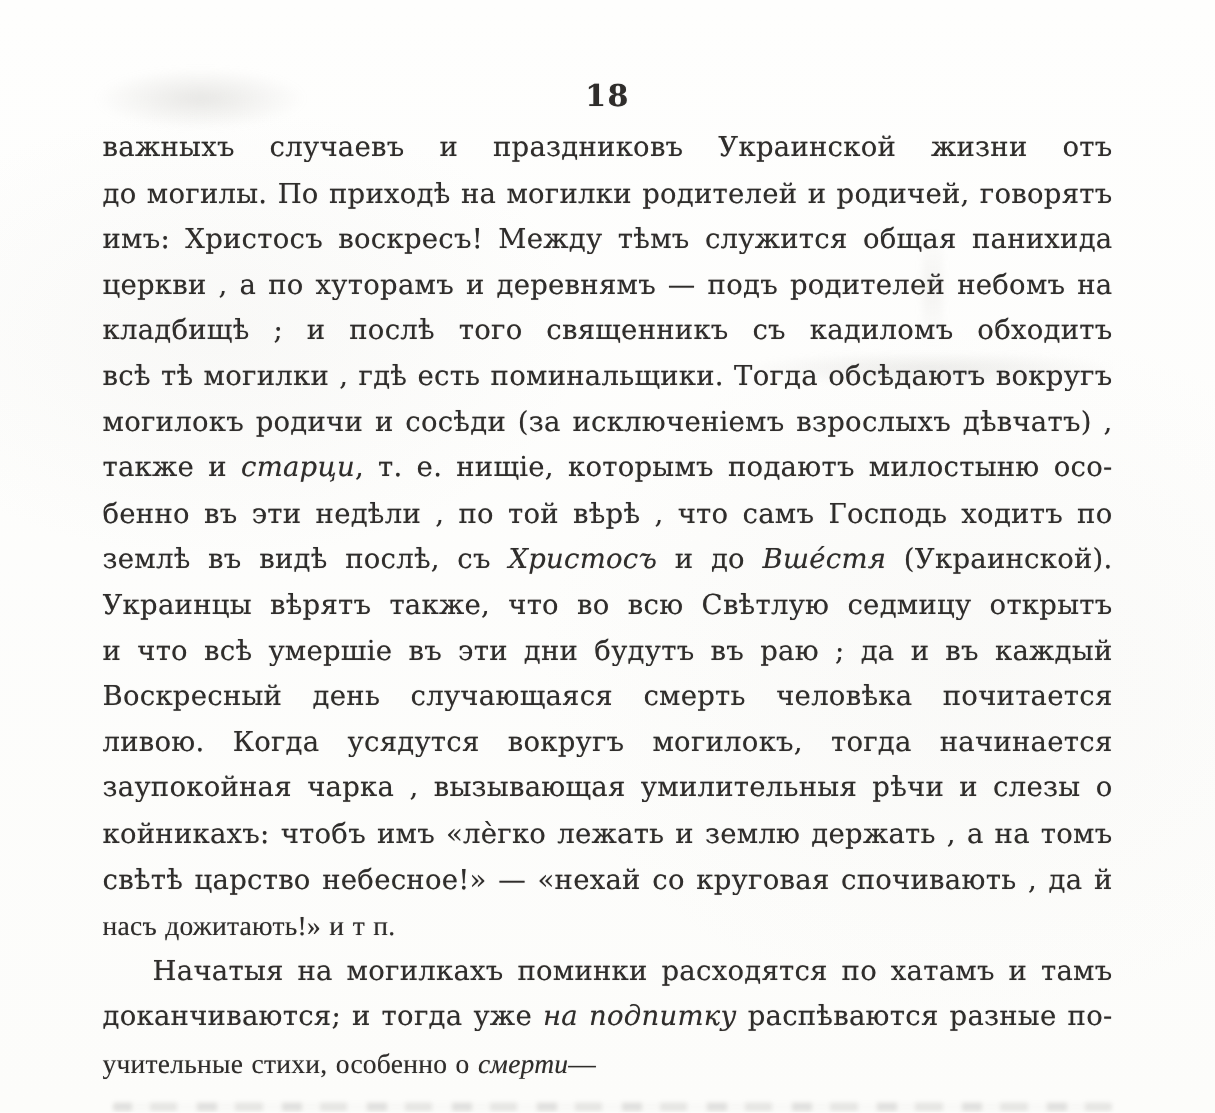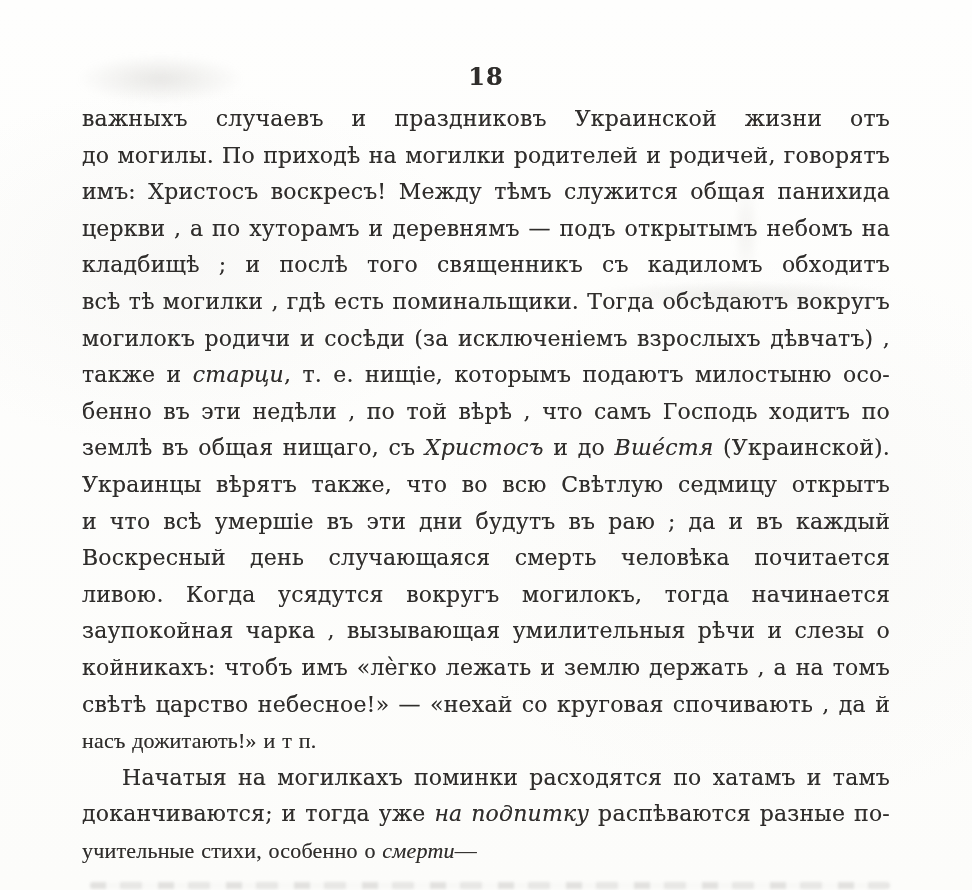--- a/index.html
+++ b/index.html
@@ -119,27 +119,27 @@
 <div class="smudge-top-left"></div>
 <div class="smudge-mid-right"></div>
 <div class="streak-right"></div>
 
 <div class="page-number">18</div>
 
 <div class="text-block">
     <div class="line"><span>важныхъ случаевъ и праздниковъ Украинской жизни отъ колыбели</span></div>
     <div class="line"><span>до могилы. По приходѣ на могилки родителей и родичей, говорятъ</span></div>
     <div class="line"><span>имъ: Христосъ воскресъ! Между тѣмъ служится общая панихида въ</span></div>
-    <div class="line"><span>церкви , а по хуторамъ и деревнямъ — подъ открытымъ небомъ на</span></div>
+    <div class="line"><span>церкви , а по хуторамъ и деревнямъ — подъ родителей небомъ на</span></div>
     <div class="line"><span>кладбищѣ ; и послѣ того священникъ съ кадиломъ обходитъ порознь</span></div>
     <div class="line"><span>всѣ тѣ могилки , гдѣ есть поминальщики. Тогда обсѣдаютъ вокругъ</span></div>
     <div class="line"><span>могилокъ родичи и сосѣди (за исключеніемъ взрослыхъ дѣвчатъ) , а</span></div>
     <div class="line"><span>также и </span><span class="it">старци</span><span>, т. е. нищіе, которымъ подаютъ милостыню осо-</span></div>
     <div class="line"><span>бенно въ эти недѣли , по той вѣрѣ , что самъ Господь ходитъ по</span></div>
-    <div class="line"><span>землѣ въ общая нищаго, съ </span><span class="it">Христосъ</span><span> и до </span><span class="it">Вше́стя</span><span> (Украинской).</span></div>
+    <div class="line"><span>землѣ въ видѣ послѣ, съ </span><span class="it">Христосъ</span><span> и до </span><span class="it">Вше́стя</span><span> (Украинской).</span></div>
     <div class="line"><span>Украинцы вѣрятъ также, что во всю Свѣтлую седмицу открытъ рай,</span></div>
     <div class="line"><span>и что всѣ умершіе въ эти дни будутъ въ раю ; да и въ каждый</span></div>
     <div class="line"><span>Воскресный день случающаяся смерть человѣка почитается счаст-</span></div>
     <div class="line"><span>ливою. Когда усядутся вокругъ могилокъ, тогда начинается круговая</span></div>
     <div class="line"><span>заупокойная чарка , вызывающая умилительныя рѣчи и слезы о по-</span></div>
     <div class="line"><span>койникахъ: чтобъ имъ «лѐгко лежать и землю держать , а на томъ</span></div>
     <div class="line"><span>свѣтѣ царство небесное!» — «нехай со круговая спочивають , да й</span></div>
     <div class="line para-end"><span>насъ дожитають!» и т п.</span></div>
     <div class="line indent"><span>Начатыя на могилкахъ поминки расходятся по хатамъ и тамъ</span></div>
     <div class="line"><span>доканчиваются; и тогда уже </span><span class="it">на подпитку</span><span> распѣваются разные по-</span></div>

